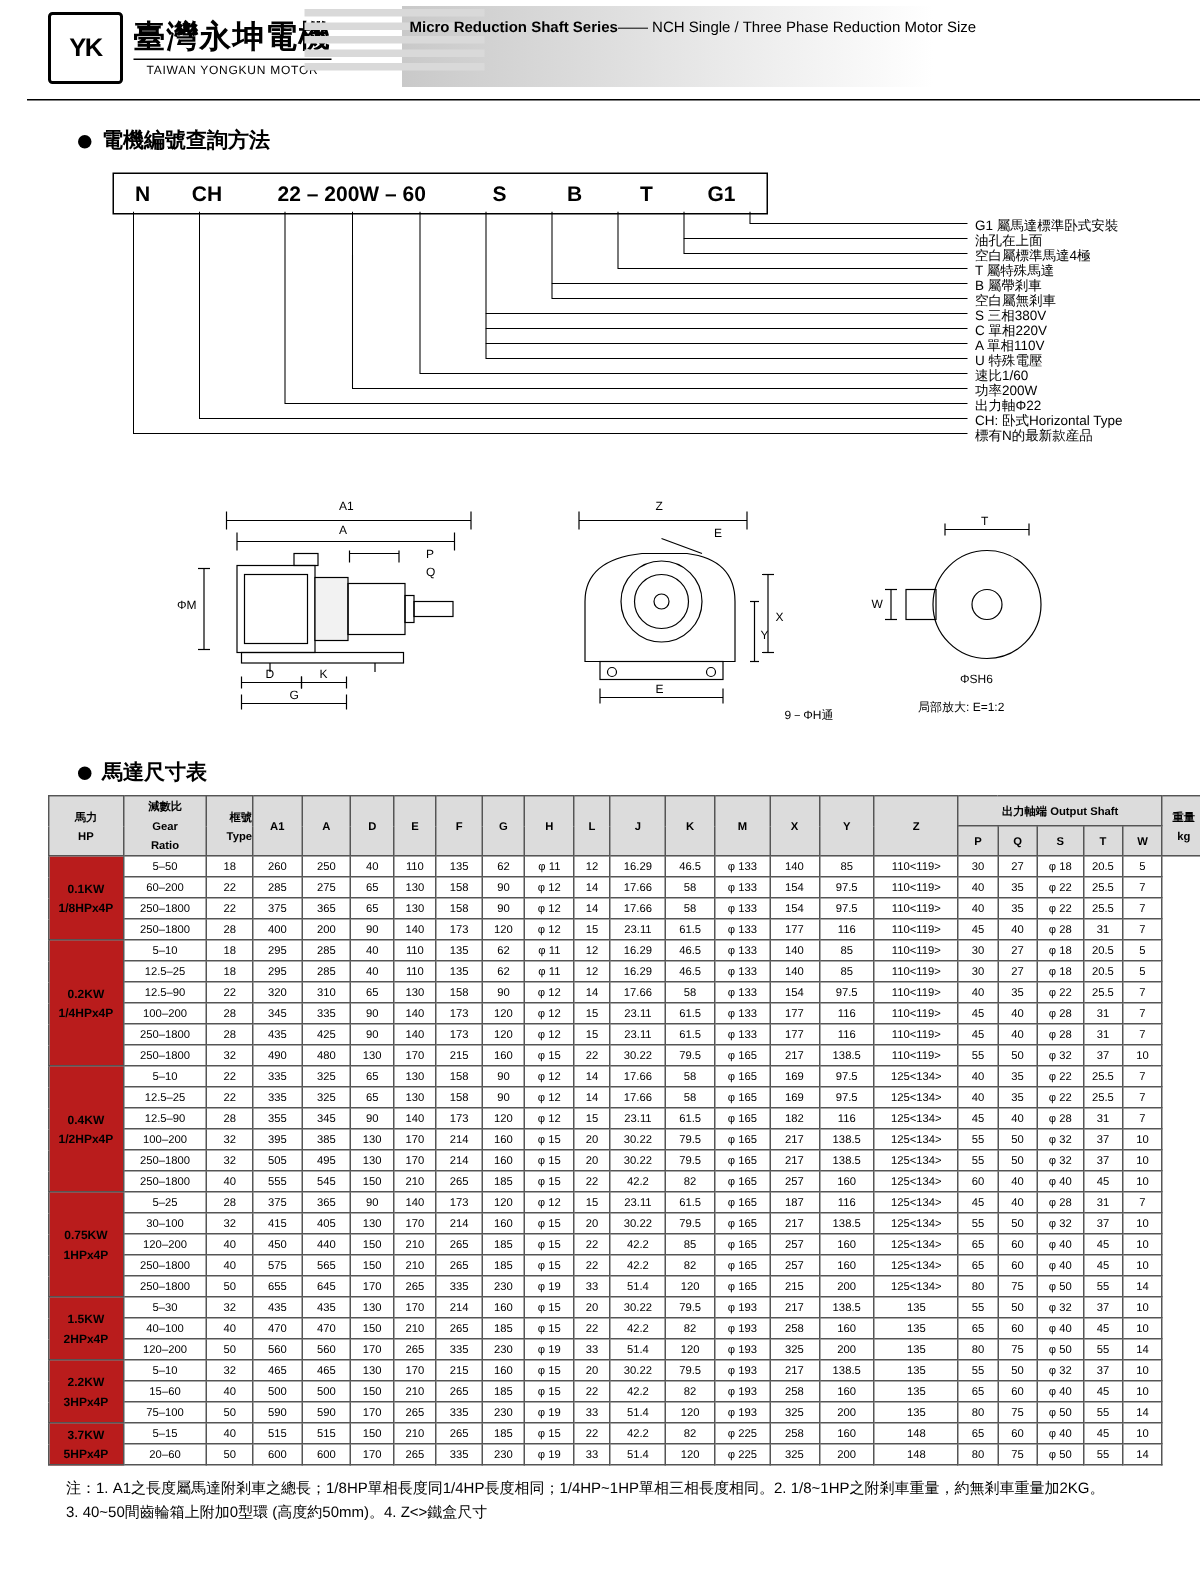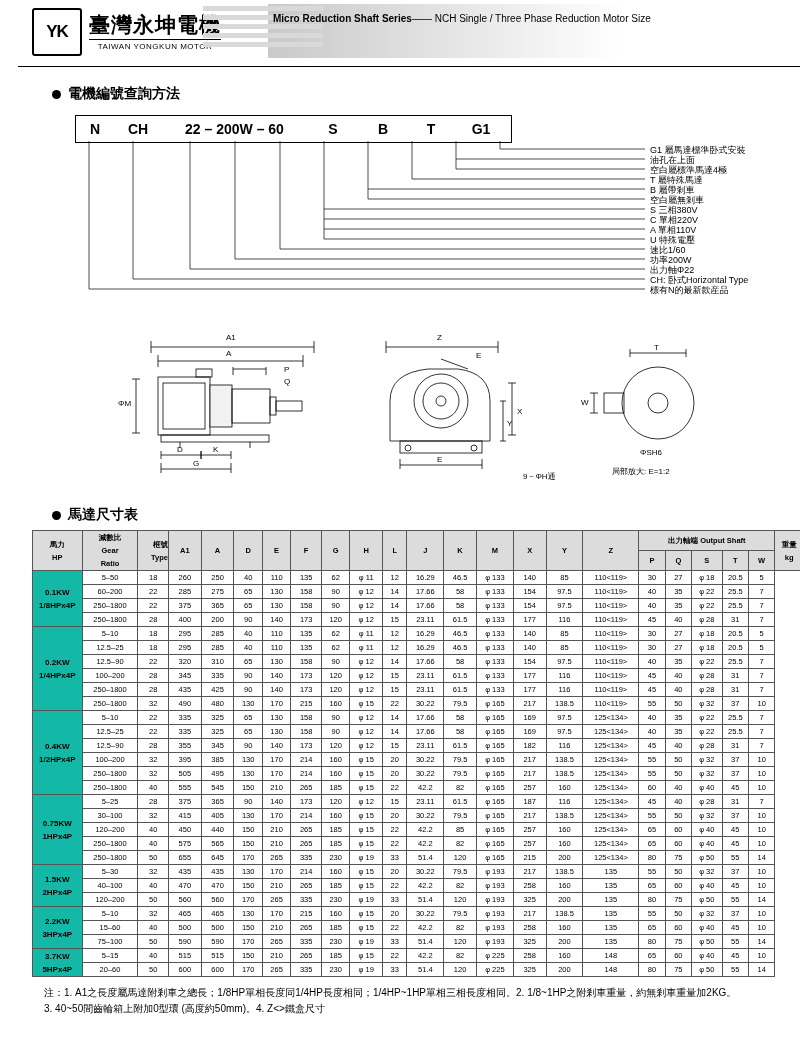--- a/index.html
+++ b/index.html
@@ -37,21 +37,21 @@
   
   .draw-area{position:relative;height:165px;margin-top:4px;}
   .draw-area svg{position:absolute;left:0;top:0;}
   .dnote{position:absolute;font-size:8px;}
 
   
   .tbl-wrap{margin:6px 14px 0 14px;}
   table{border-collapse:collapse;width:772px;font-size:7.5px;}
   th,td{border:1px solid #555;text-align:center;padding:0;height:13px;line-height:13px;}
   thead th{background:#dcdcdc;font-weight:bold;font-size:7.5px;}
-  .grp{background:#14b8a6;font-size:8px;font-weight:bold;}
+  .grp{background:#b91c1c;font-size:8px;font-weight:bold;}
   .sep td{border-top:1.5px solid #000;}
 
   
   .note{margin:8px 14px 0 26px;font-size:10px;line-height:1.6;}
 </style>
 </head>
 <body>
 
 <div class="page">
 

